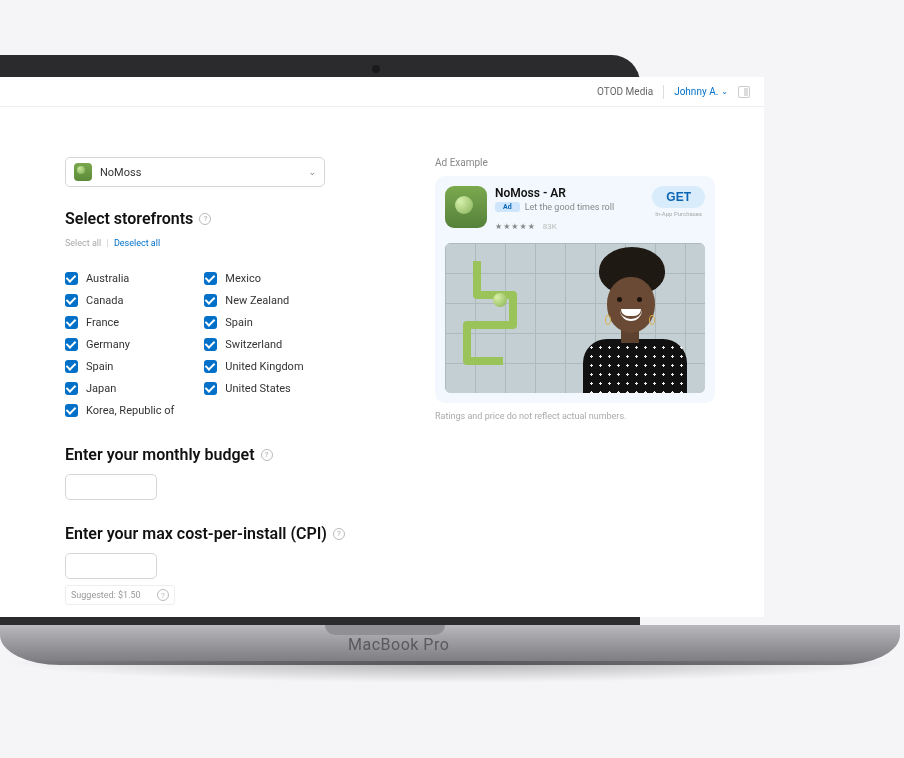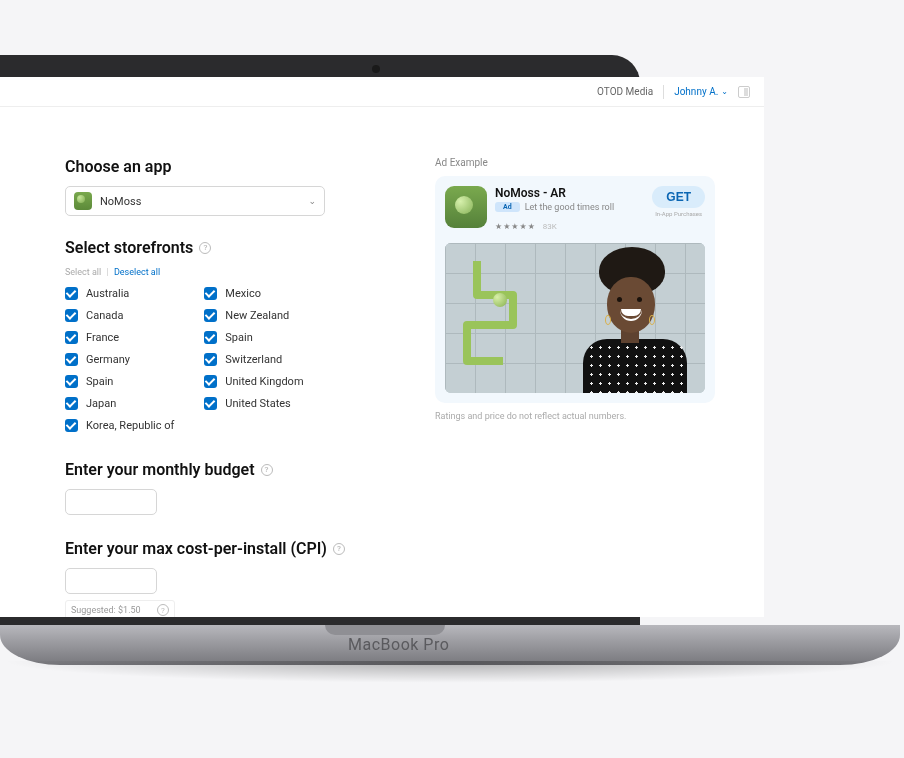--- a/index.html
+++ b/index.html
@@ -147,21 +147,21 @@
     background: linear-gradient(#79a84d,#5c8a39);
     position:relative; overflow:hidden;
   }
   .app-icon::after {
     content:""; position:absolute; top:3px; left:3px; width:8px; height:8px;
     background: radial-gradient(circle at 30% 30%, #c6e69a, #7eab4e);
     border-radius:50%;
   }
   .caret { margin-left:auto; font-size:9px; color:#888; }
 
-  .sel-links { font-size: 9px; margin-bottom: 10px; }
+  .sel-links { font-size: 9px; margin-bottom: 24px; }
   .sel-links .muted { color:#aaa; }
   .sel-links .sep { color:#ccc; margin: 0 3px; }
   .sel-links .link { color:#0070c9; cursor:pointer; }
 
   .storefronts {
     display:flex; gap: 30px;
     margin-bottom: 28px;
   }
   .sf-col { display:flex; flex-direction:column; gap:9px; }
   .cb-row { display:flex; align-items:center; gap:8px; font-size:11px; color:#333; }
@@ -280,23 +280,20 @@
         <span class="user">
           <span>Johnny A.</span>
           <span class="chev">⌄</span>
         </span>
         <span class="square"></span>
       </div>
 
       <div class="content">
         <div class="left-col">
 
-          <h2 class="section">
-            <span>Choose an app</span>
-          </h2>
           <div class="app-select">
             <span class="app-icon"></span>
             <span>NoMoss</span>
             <span class="caret">⌄</span>
           </div>
 
           <h2 class="section">
             <span>Select storefronts</span>
             <span class="help-icon">?</span>
           </h2>

